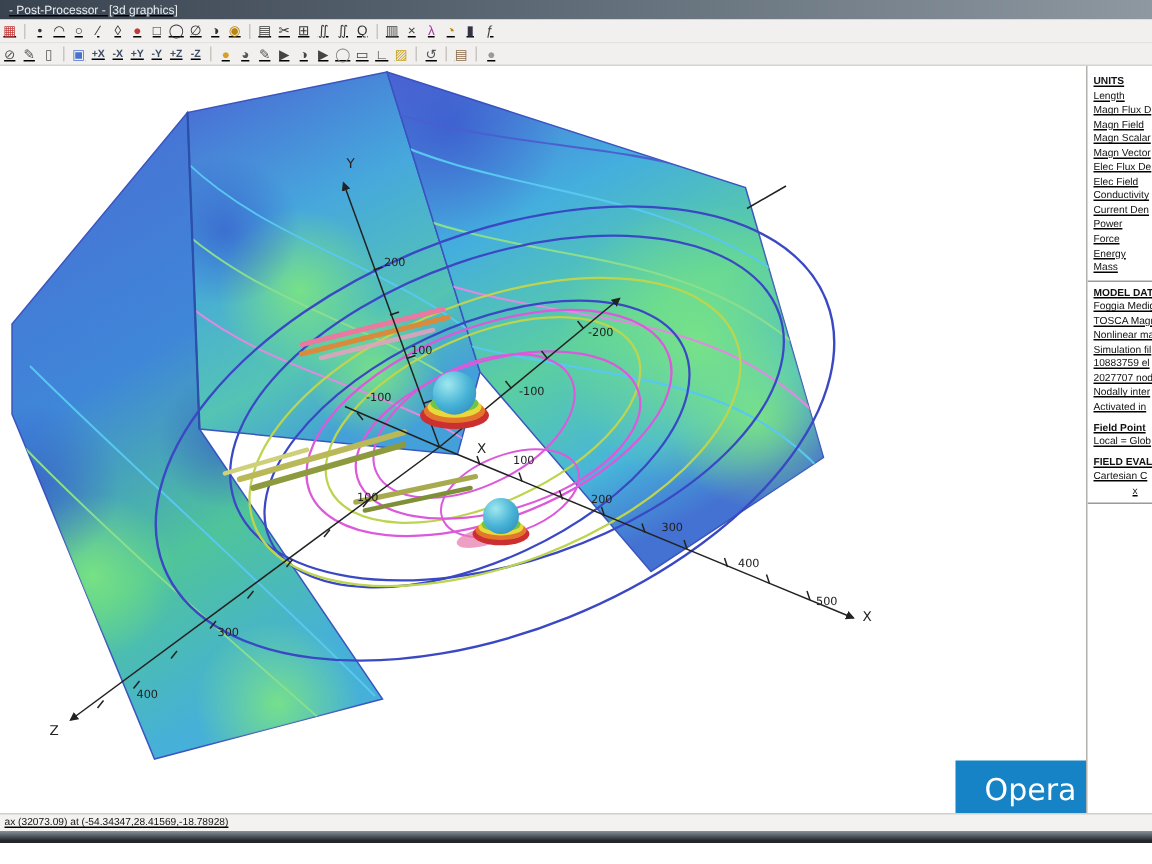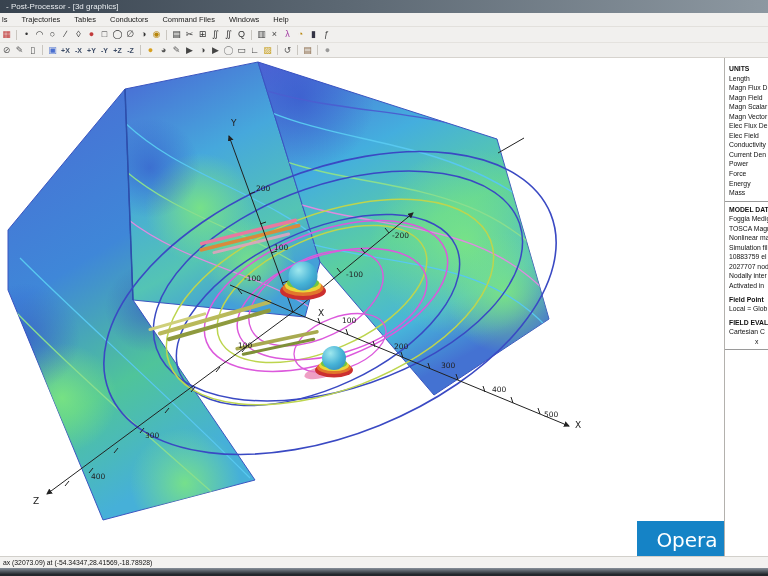--- a/index.html
+++ b/index.html
@@ -1,17 +1,17 @@
 <!DOCTYPE html>
 <html><head>
 <meta charset="utf-8">
 <style>
   html,body{margin:0;padding:0;background:#000;}
   .screen{position:relative;width:768px;height:576px;overflow:hidden;background:#fff;
-          font-family:"Liberation Sans","DejaVu Sans",sans-serif;}
+          font-family:"Liberation Sans","DejaVu Sans",sans-serif;text-decoration:underline;}
   
   .titlebar{height:13px;background:linear-gradient(to right,#38434f,#5c6873 45%,#8d98a1);
             color:#e9edf0;font-size:8px;line-height:13px;padding-left:6px;white-space:nowrap;}
   
   .menubar{height:14px;background:#f1f0ee;display:flex;align-items:center;
            font-size:7.5px;color:#1a1a1a;border-bottom:1px solid #e2e0dc;box-sizing:border-box;}
   .menubar .mitem{padding:0 7px;cursor:default;}
   .menubar .mitem:first-child{padding-left:2px;}
   
   .toolbar{background:#f1f0ee;display:flex;align-items:center;box-sizing:border-box;}
@@ -38,29 +38,20 @@
 </style>
 </head>
 <body>
 
 <div class="screen">
 
   <div class="titlebar">
     <span>- Post-Processor - [3d graphics]</span>
   </div>
 
-  <div class="menubar">
-    <span class="mitem">ls</span>
-    <span class="mitem">Trajectories</span>
-    <span class="mitem">Tables</span>
-    <span class="mitem">Conductors</span>
-    <span class="mitem">Command Files</span>
-    <span class="mitem">Windows</span>
-    <span class="mitem">Help</span>
-  </div>
 
   <div class="toolbar tb1">
     <span class="ticon" style="color: rgb(194, 59, 59);">▦</span>
     <span class="tsep"></span>
     <span class="ticon" style="color: rgb(51, 51, 51);">•</span>
     <span class="ticon" style="color: rgb(51, 51, 51);">◠</span>
     <span class="ticon" style="color: rgb(51, 51, 51);">○</span>
     <span class="ticon" style="color: rgb(51, 51, 51);">∕</span>
     <span class="ticon" style="color: rgb(51, 51, 51);">◊</span>
     <span class="ticon" style="color: rgb(194, 59, 59);">●</span>

